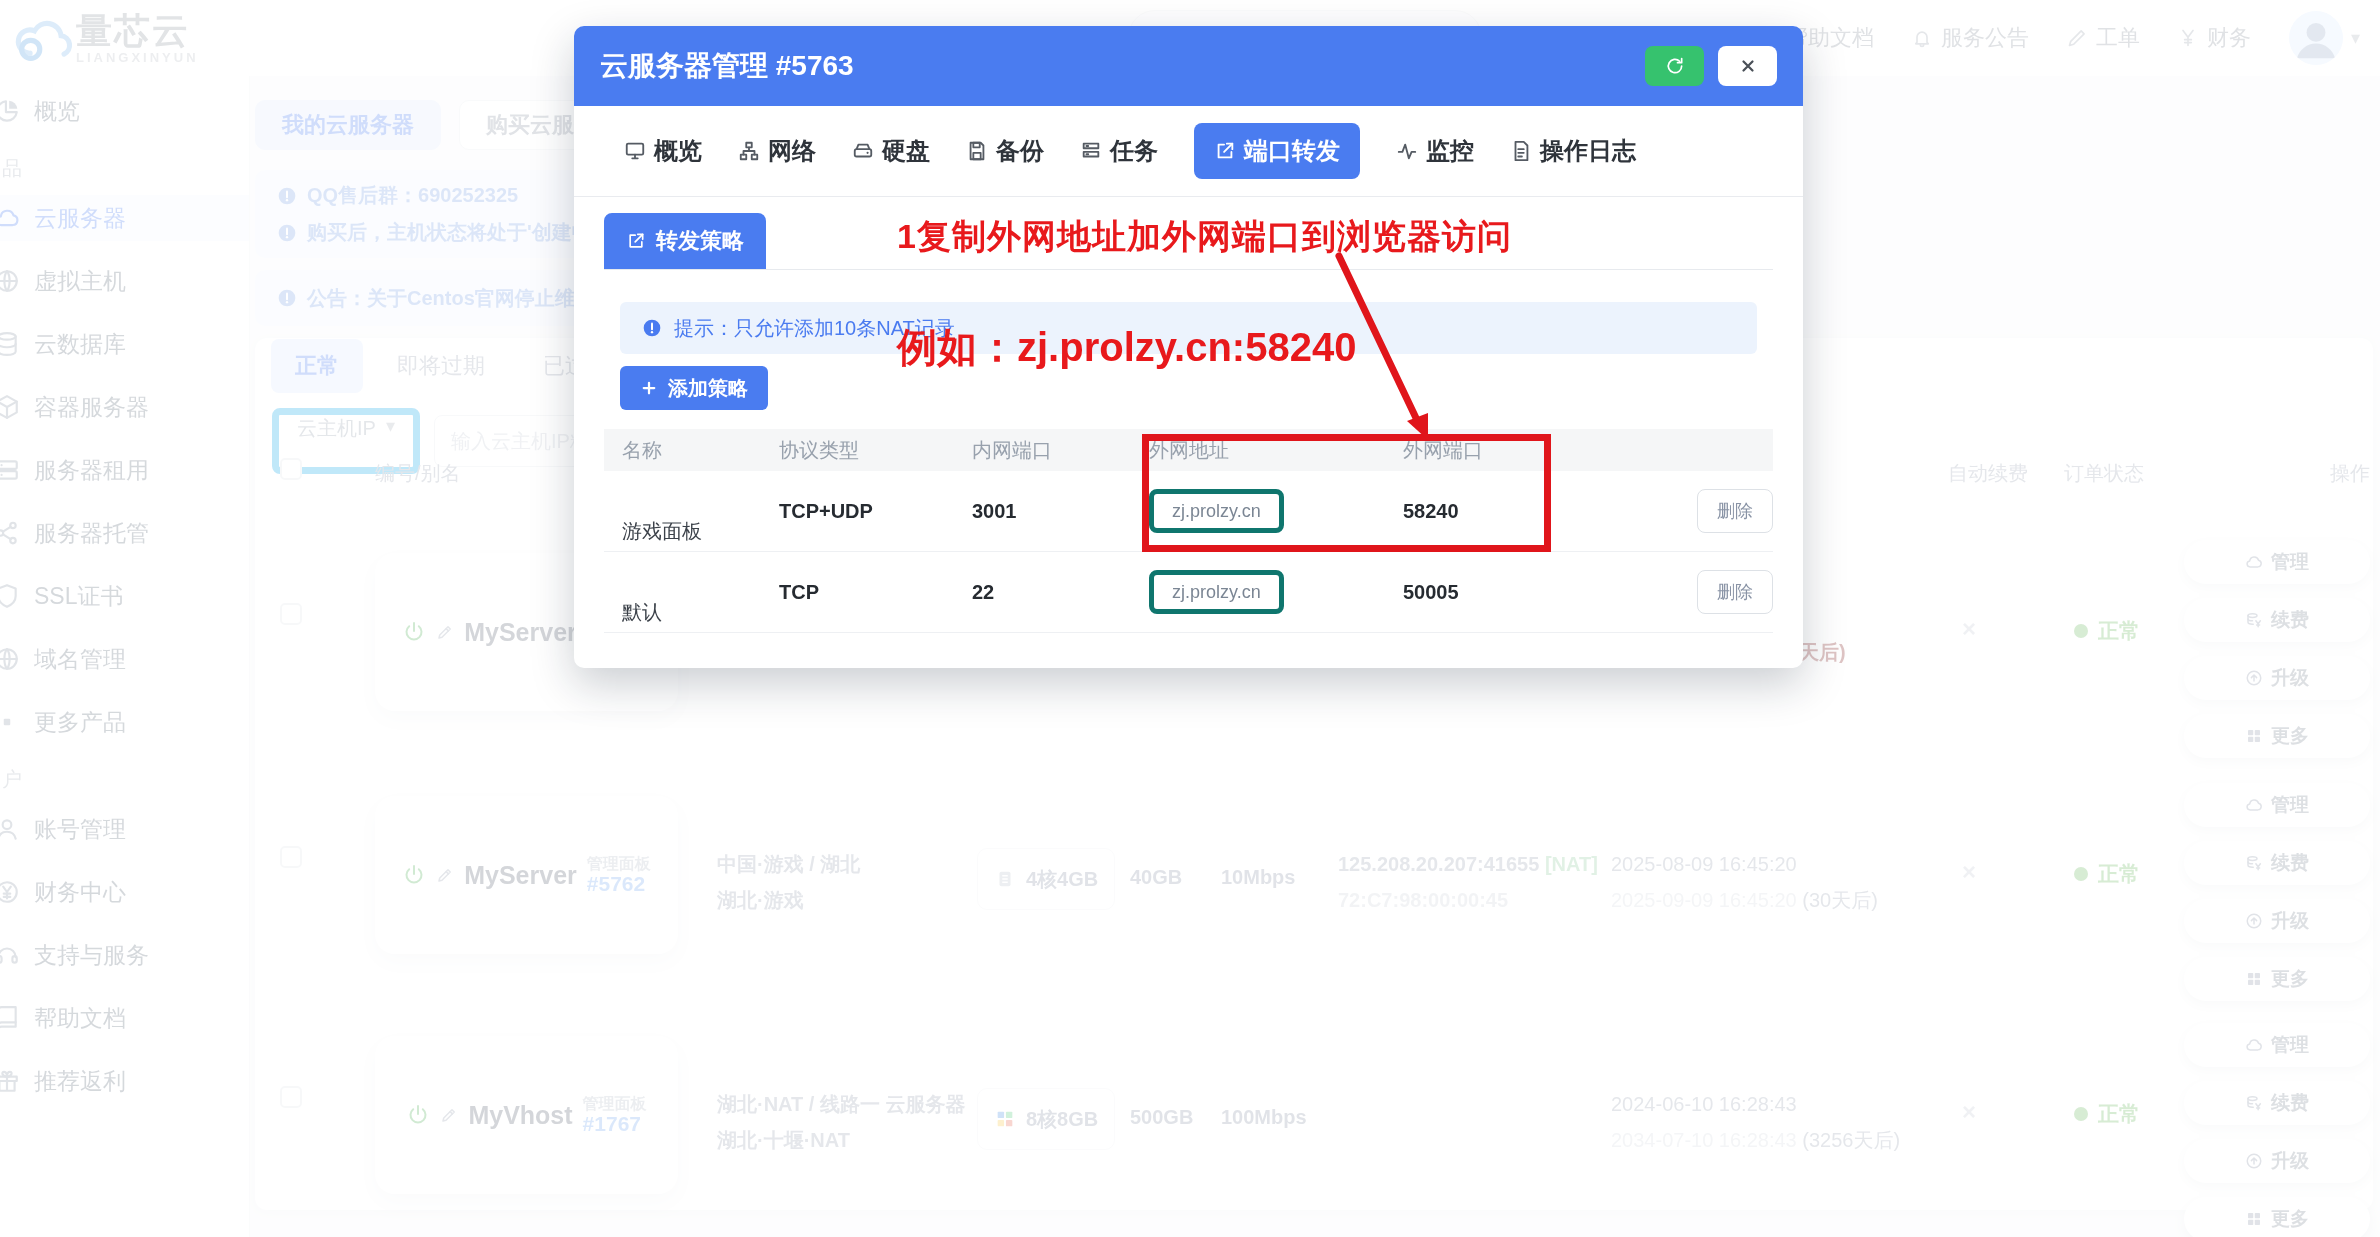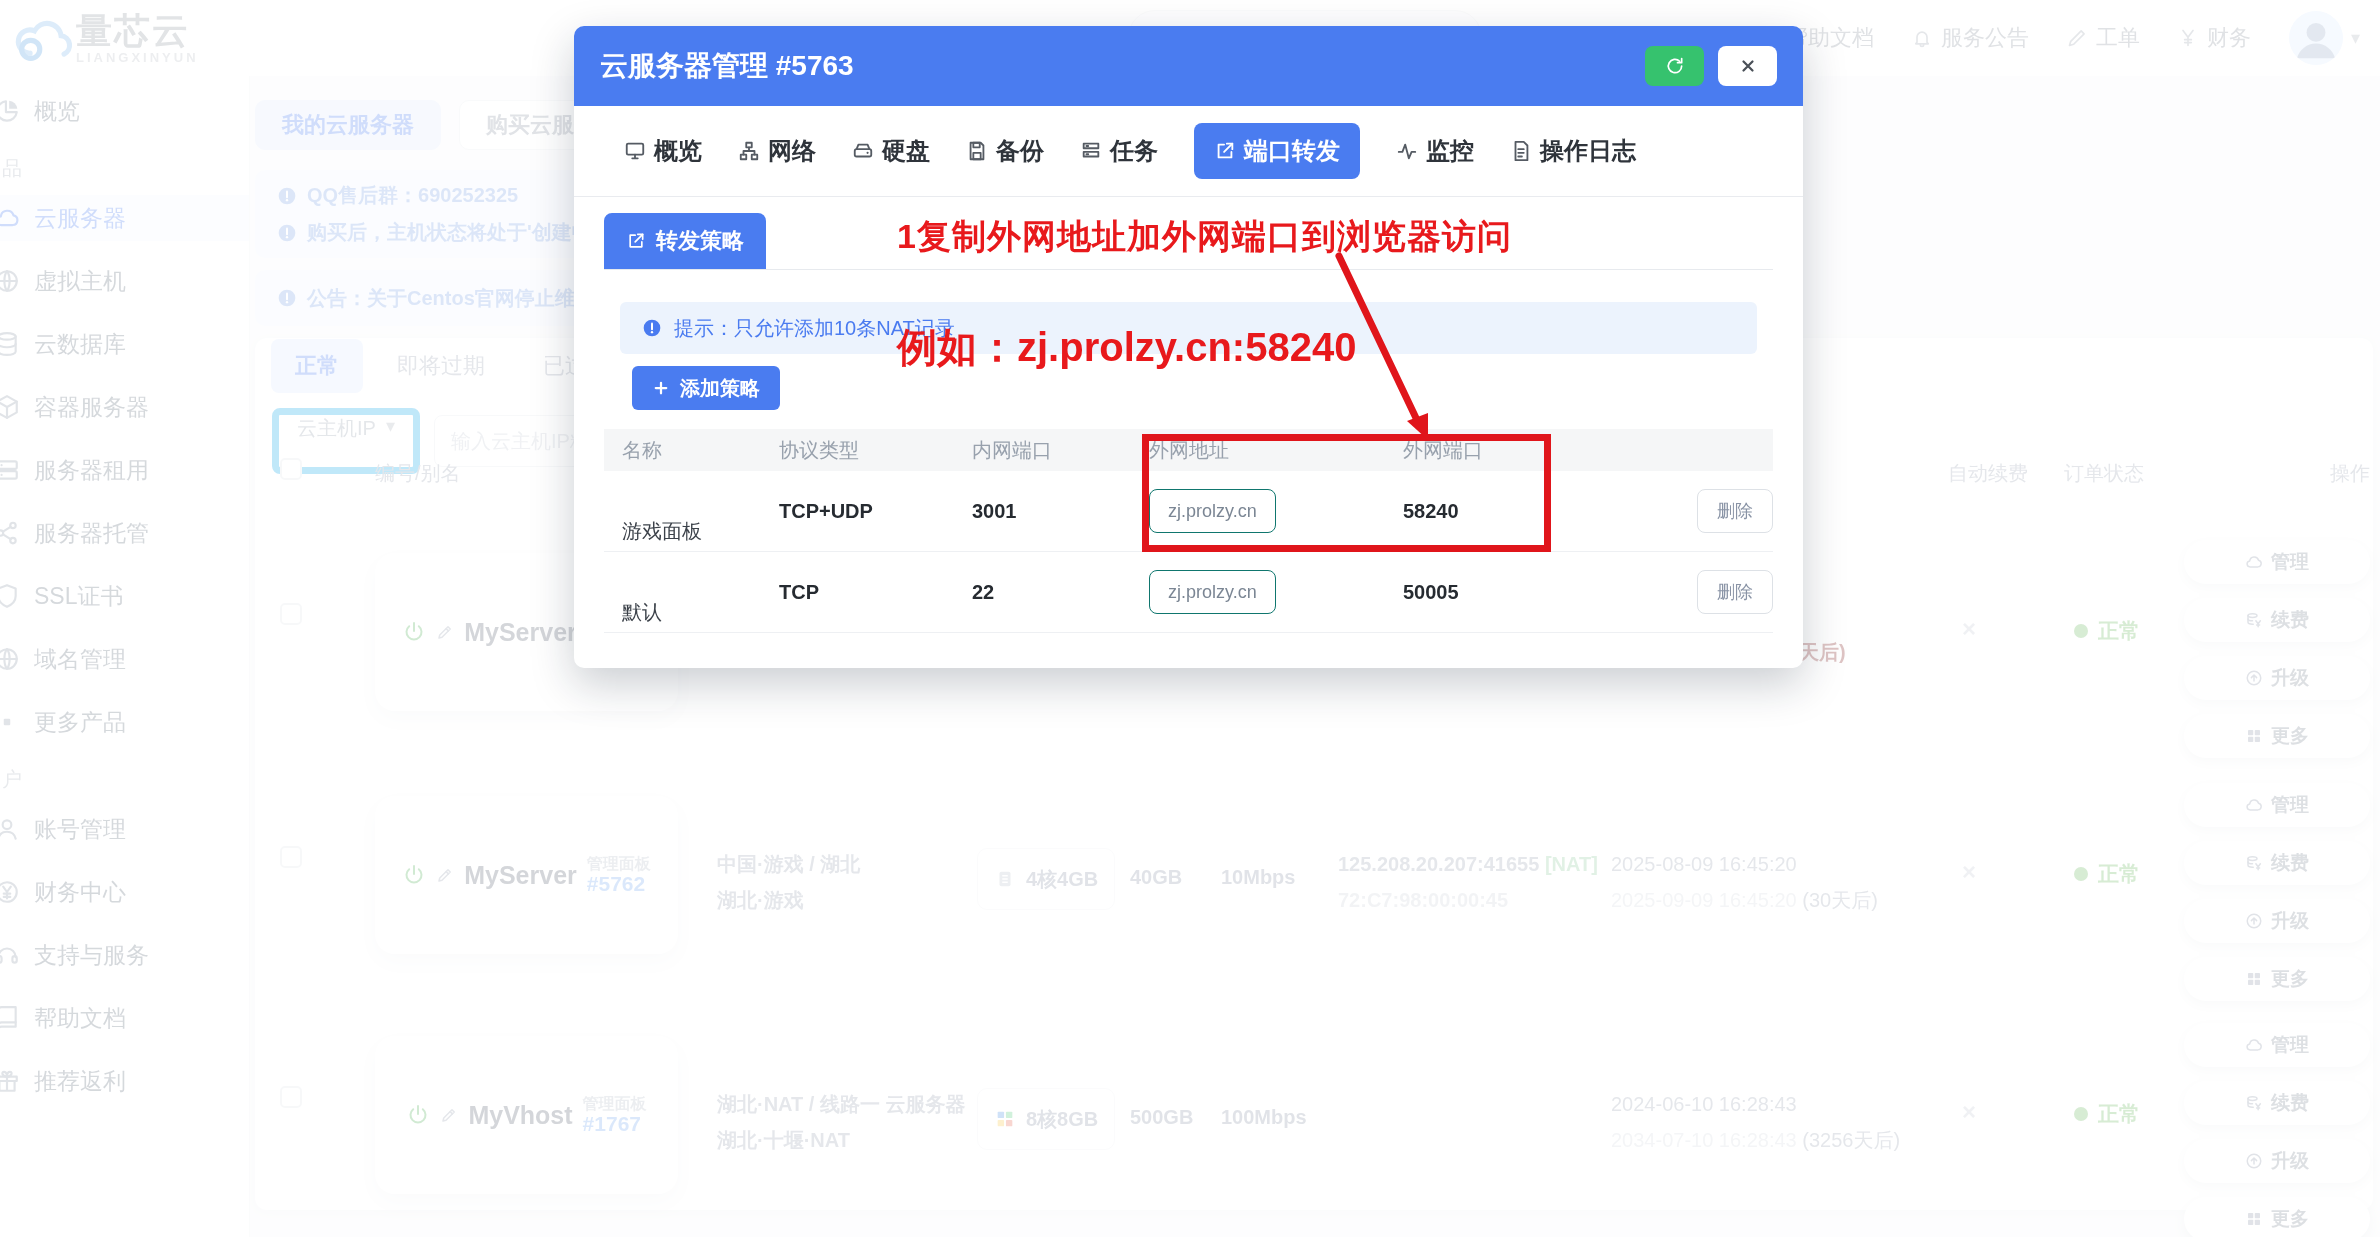--- a/index.html
+++ b/index.html
@@ -98,30 +98,30 @@
   .m-tab .ic{color:#555b63;}
   .m-tab.active{background:#4a7cf0;color:#fff;padding:12px 20px;border-radius:8px;}
   .m-tab.active .ic{color:#fff;}
   .m-body{padding:16px 30px 0;}
   .m-subwrap{border-bottom:1px solid #e7eaee;}
   .m-subtab{display:inline-flex;align-items:center;gap:10px;height:56px;padding:0 22px;background:#4a7cf0;color:#fff;
             font-size:22px;font-weight:bold;border-radius:8px 8px 0 0;cursor:pointer;}
   .m-alert{margin:32px 16px 0;height:52px;background:#ecf3fd;border-radius:6px;display:flex;align-items:center;gap:12px;
            padding:0 22px;color:#4a7bf0;font-size:20px;}
   .m-alert .ic{color:#4a7bf0;}
-  .m-add{margin:12px 0 0 28px;height:44px;border:none;background:#4a7cf0;color:#fff;border-radius:6px;display:inline-flex;
+  .m-add{margin:12px 0 0 16px;height:44px;border:none;background:#4a7cf0;color:#fff;border-radius:6px;display:inline-flex;
          align-items:center;gap:10px;padding:0 20px;font-size:20px;font-weight:bold;cursor:pointer;font-family:inherit;}
   .m-table{margin-top:19px;}
   .mt-head,.mt-row{display:grid;grid-template-columns:175px 193px 177px 254px 256px 1fr;align-items:center;}
   .mt-head{height:42px;background:#f5f6f7;color:#98a1ad;font-size:20px;}
   .mt-head span:first-child{padding-left:18px;}
   .mt-row{height:80px;border-bottom:1px solid #eef0f3;}
   .mt-name{padding-left:18px;font-size:20px;color:#3c424a;margin-top:40px;}
   .mt-strong{font-size:20px;font-weight:bold;color:#262b31;}
-  .addr-btn{justify-self:start;border:1px solid #0f766e;background:#fff;border-radius:8px;height:44px;padding:0 18px;
+  .addr-btn{justify-self:start;border:5px solid #0f766e;background:#fff;border-radius:8px;height:44px;padding:0 18px;
             font-size:18px;color:#7b8694;cursor:pointer;font-family:inherit;}
   .del-btn{justify-self:end;border:1px solid #dde1e6;background:#fff;border-radius:8px;width:76px;height:44px;
            font-size:18px;color:#8a94a6;cursor:pointer;font-family:inherit;}
 
   
   .anno-t1{position:absolute;left:897px;top:214px;font-size:34px;font-weight:bold;color:#e8191c;z-index:85;letter-spacing:1px;}
   .anno-t2{position:absolute;left:897px;top:320px;font-size:40px;font-weight:bold;color:#e8191c;z-index:85;}
   .anno-rect{position:absolute;left:1142px;top:434px;width:409px;height:118px;border:7px solid #e0151b;z-index:75;box-sizing:border-box;}
   .anno-arrow{position:absolute;inset:0;z-index:80;pointer-events:none;}
 </style>

